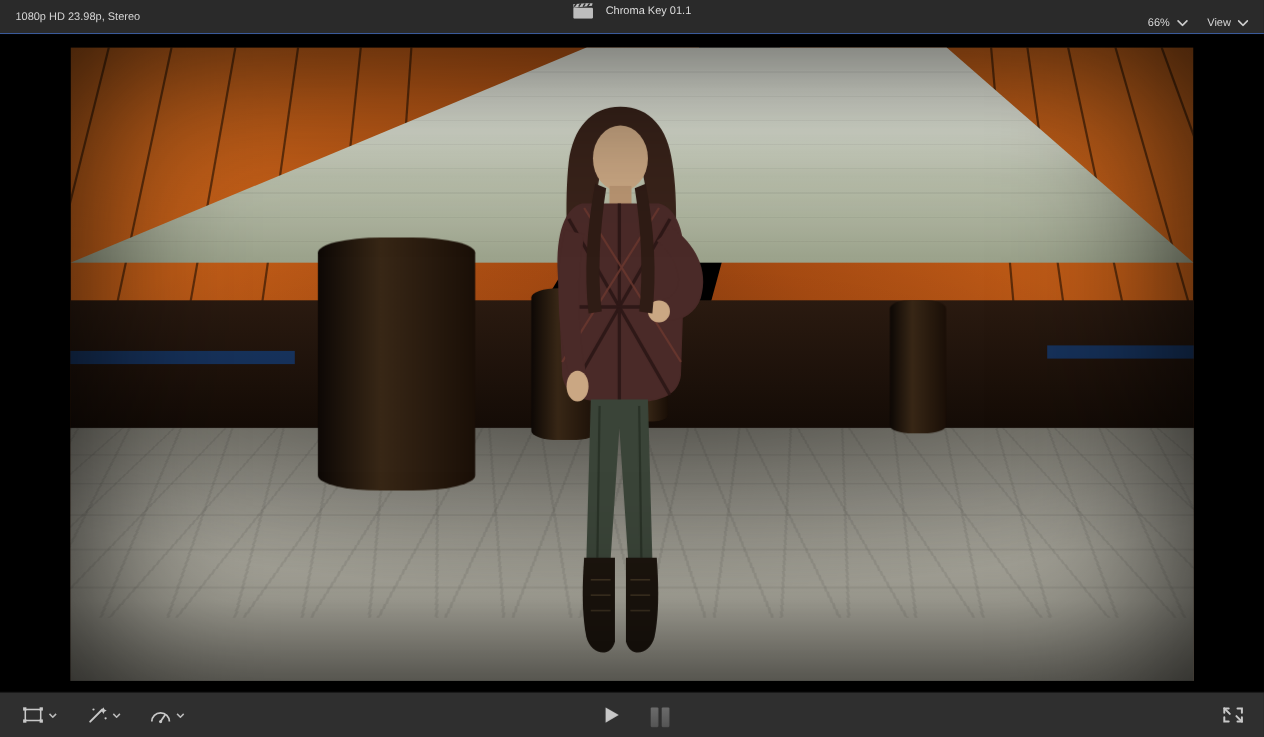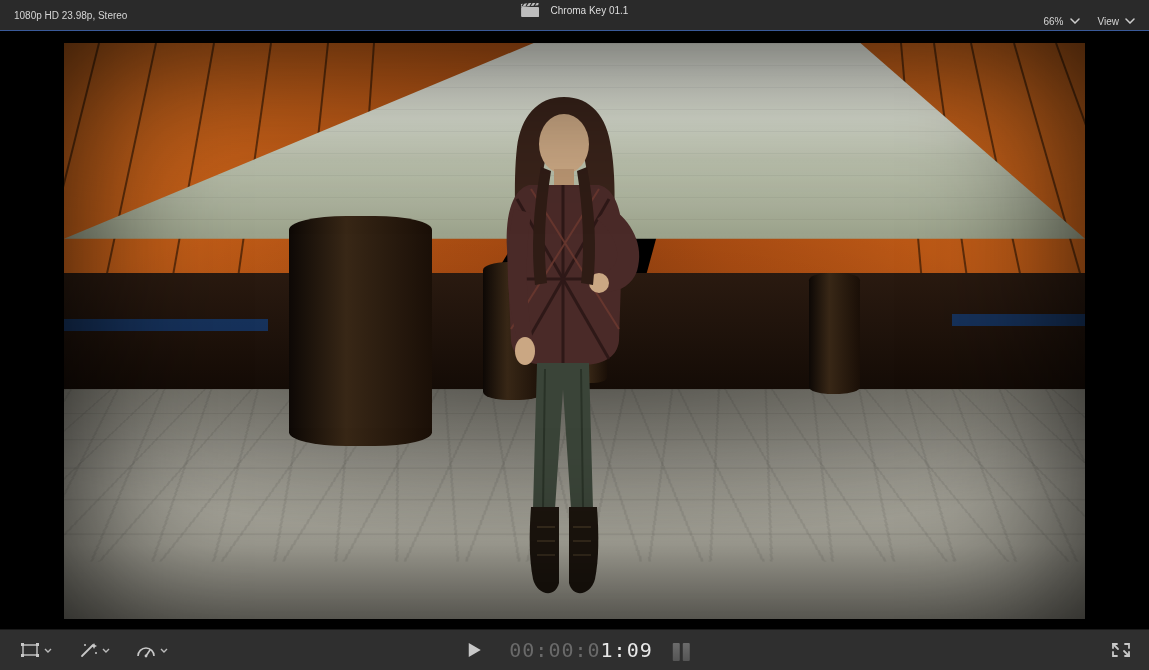--- a/index.html
+++ b/index.html
@@ -402,23 +402,20 @@
   </div>
 
   <div class="transport">
     <div class="play-btn">
       <span>
         <svg width="14" height="16" viewBox="0 0 14 16">
             <polygon points="1,1 13,8 1,15" fill="#c8c8c8"></polygon>
           </svg>
       </span>
     </div>
-    <div class="timecode">
-      <span class="tc-dim">00:00:0</span><span class="tc-bright">1:09</span>
-    </div>
     <div class="audio-meter">
       <div class="bar"></div>
       <div class="bar"></div>
     </div>
   </div>
 
   <div class="right-tools">
     <div class="icon-btn">
       <span>
         <svg width="20" height="16" viewBox="0 0 20 16">

